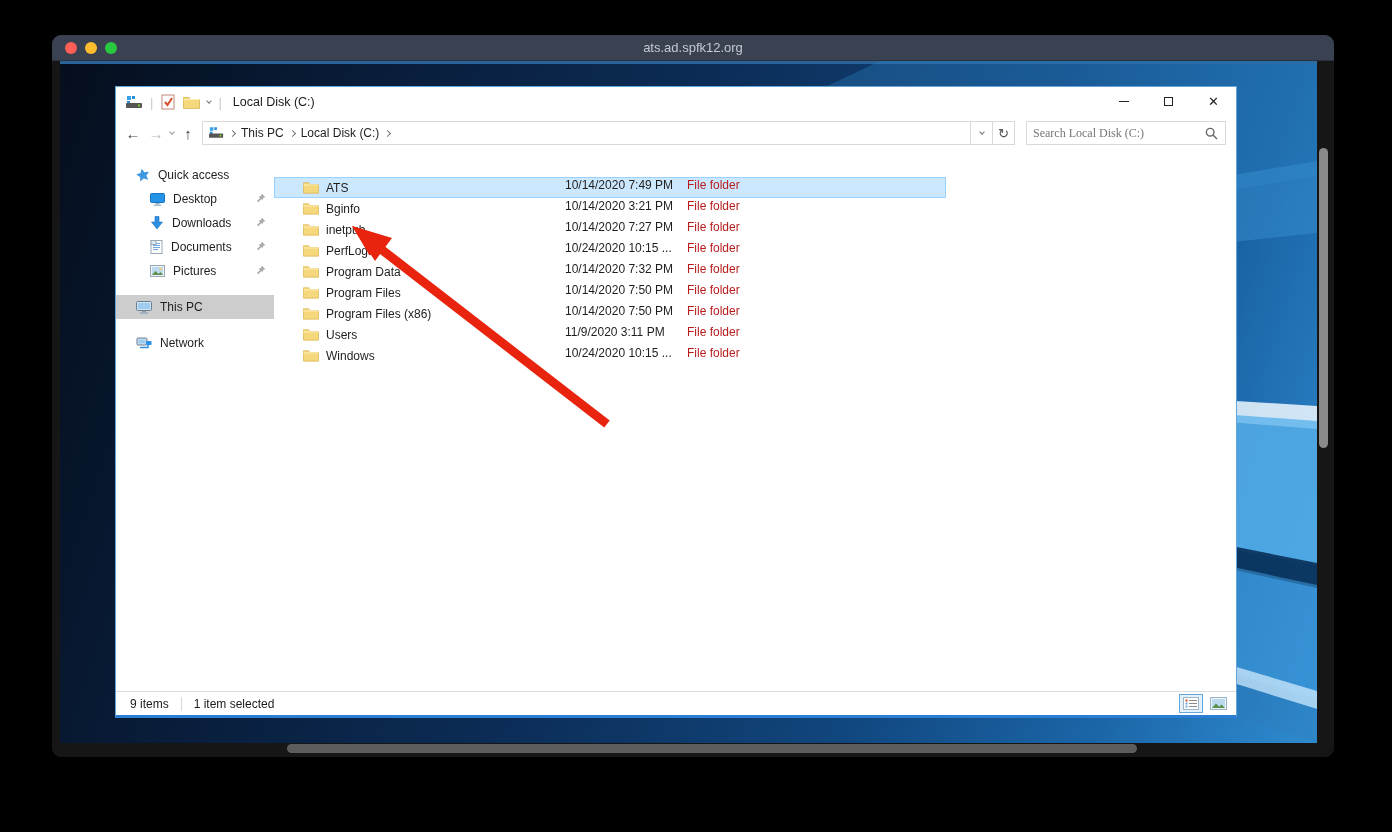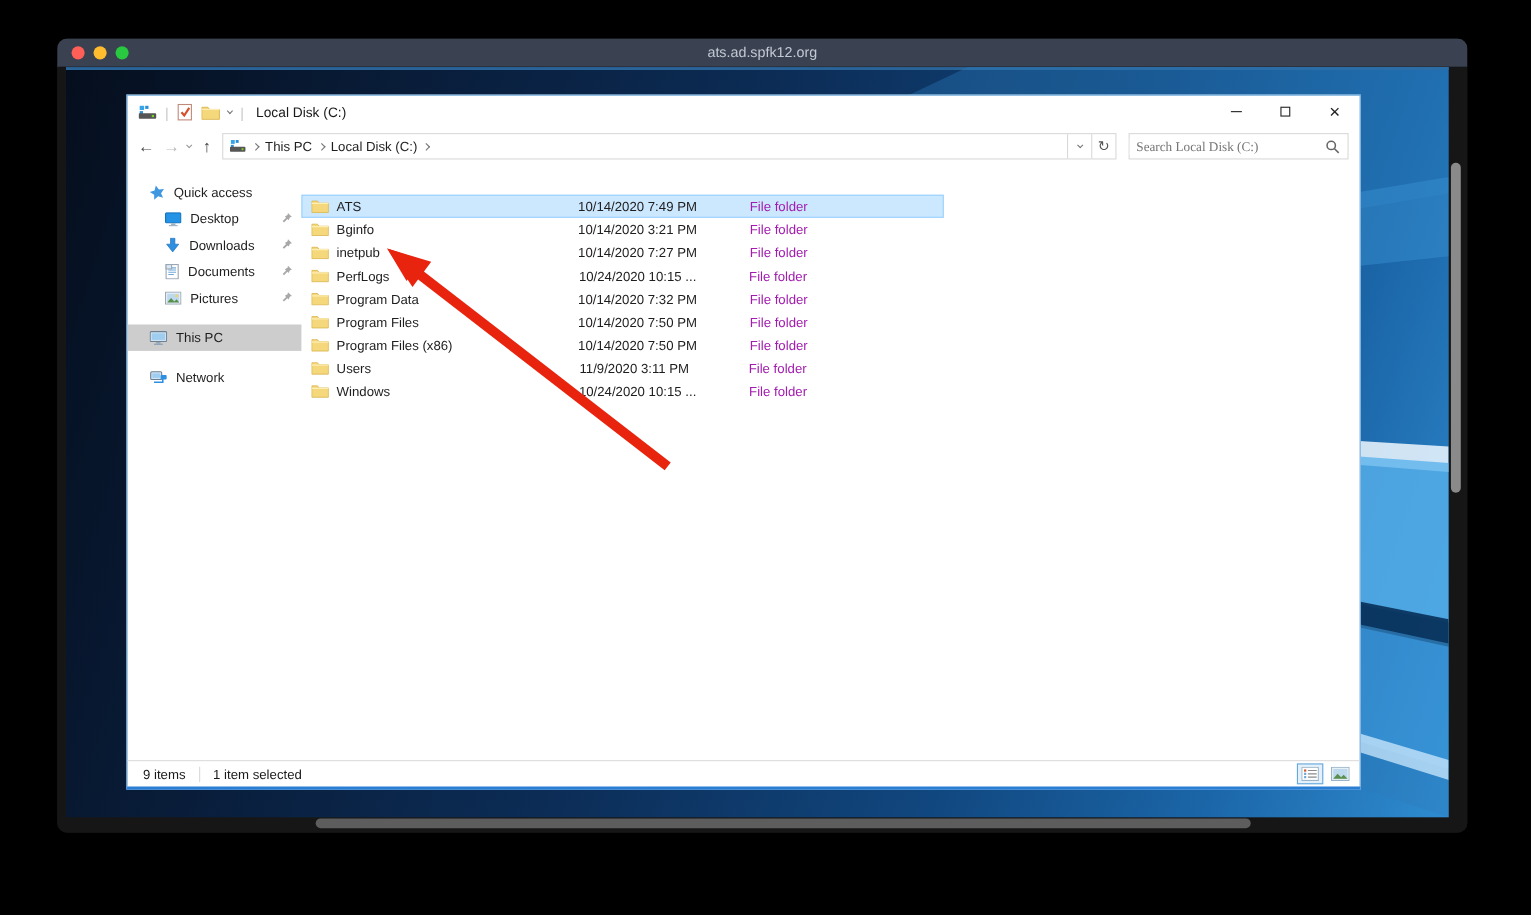--- a/index.html
+++ b/index.html
@@ -85,26 +85,26 @@
   .ex-list { flex:1; position:relative; padding-top:0; }
   .headers { height:28px; display:flex; align-items:flex-end; position:relative; }
   .hcell { font-size:12px; color:#555f6b; padding:0 0 5px 8px; border-right:1px solid #e4e4e4; position:relative; }
   .h-name { width:262px; }
   .h-date { width:122px; }
   .h-type { width:120px; }
   .h-size { width:80px; }
   .sort-caret { position:absolute; left:128px; top:3px; }
 
   .rows { position:absolute; left:0; top:28px; right:0; bottom:0; }
-  .row { width:584px; height:21px; display:flex; align-items:center; margin-left:0; border:1px solid transparent; }
+  .row { width:672px; height:21px; display:flex; margin-left:0; border:1px solid transparent;padding-left:20px; }
   .row.sel { background:#cce8ff; border-color:#99d1ff; }
   .c-name { width:262px; display:flex; align-items:center; gap:7px; padding-left:8px; }
   .c-name .txt { font-size:12px; color:#1f1d1d; white-space:nowrap; }
   .c-date { width:122px; font-size:12px; color:#1f1d1d; padding-left:8px; white-space:nowrap; }
-  .c-type { width:120px; font-size:12px; color:#a21caf; padding-left:8px;margin-left:40px; }
+  .c-type { width:120px; font-size:12px; color:#b91c1c; padding-left:8px; }
   .c-size { width:78px; }
 
   .statusbar { height:24px; border-top:1px solid #dcdcdc; display:flex; align-items:center; padding:0 8px 0 14px; position:relative; }
   .statusbar .stxt { font-size:12px; color:#1a1a1a; }
   .statusbar .ssep { width:1px; height:14px; background:#d9d9d9; margin:0 12px; }
   .view-btns { position:absolute; right:6px; top:2px; display:flex; gap:3px; }
   .view-btn { width:24px; height:19px; display:flex; align-items:center; justify-content:center; border:1px solid transparent; }
   .view-btn.selected { border-color:#66a7dc; background:#e4f1fb; }
 
   .annotation-arrow { position:absolute; left:0; top:0; pointer-events:none; z-index:50; }

